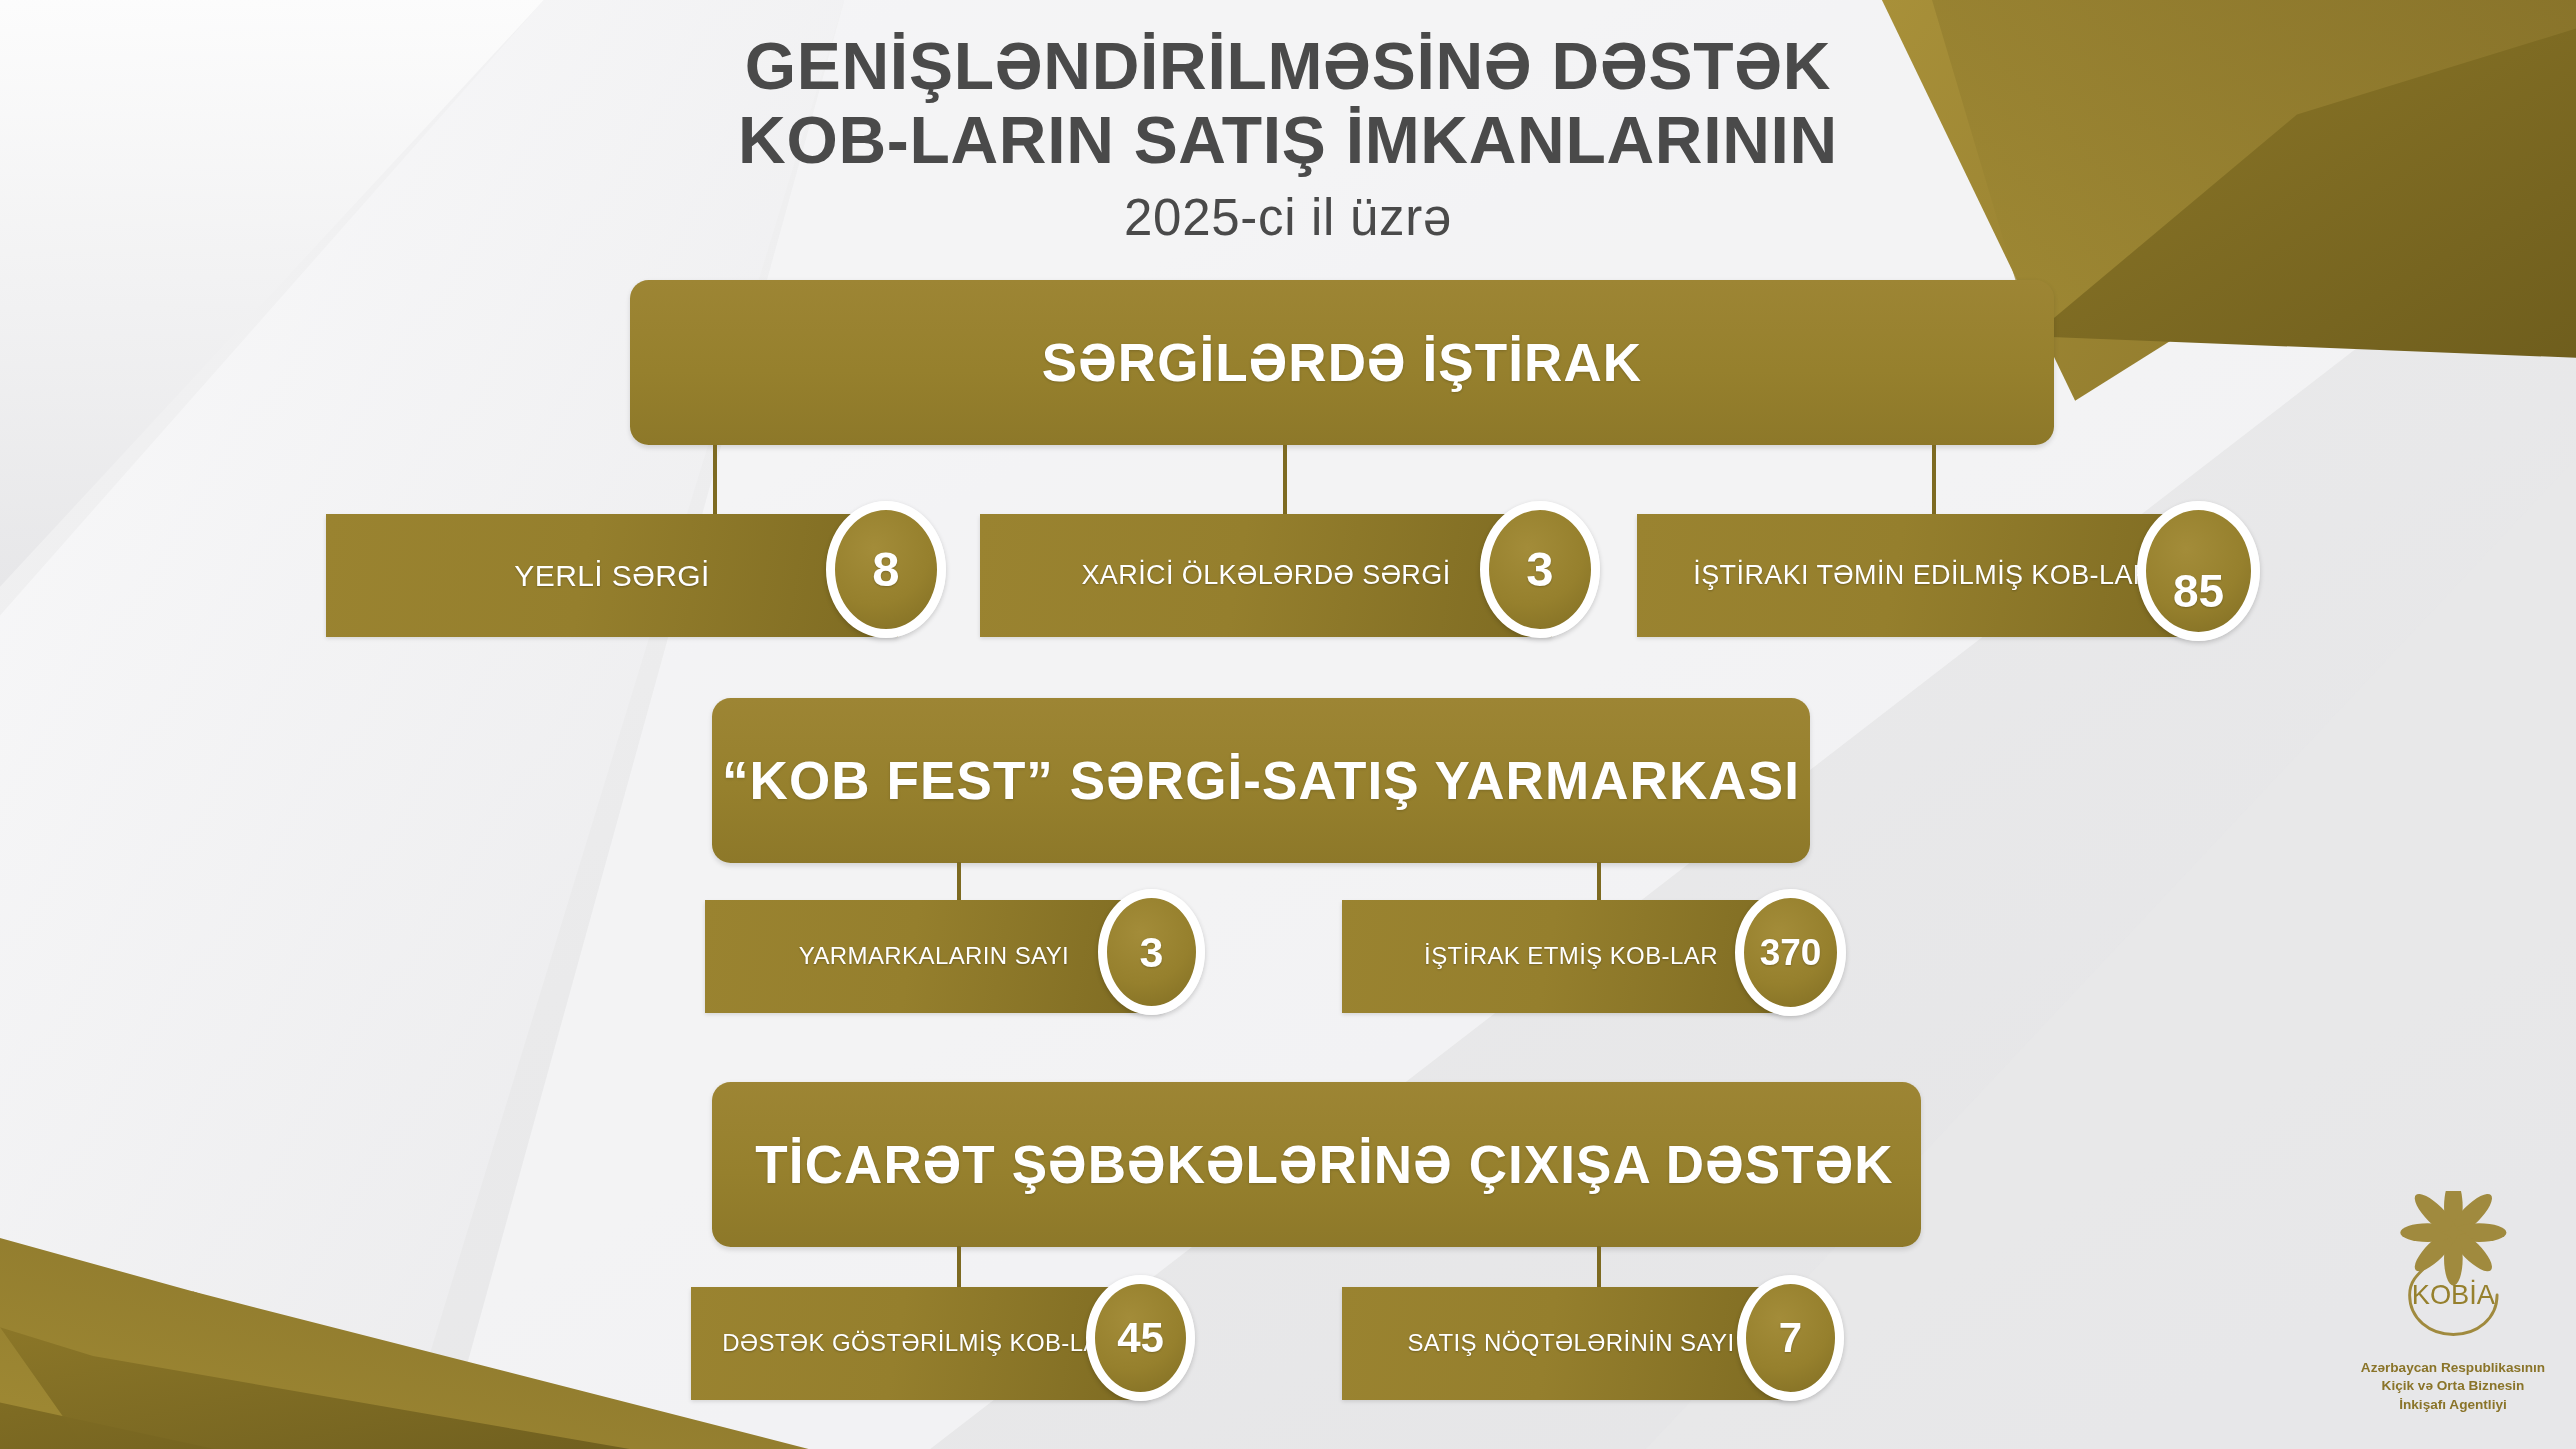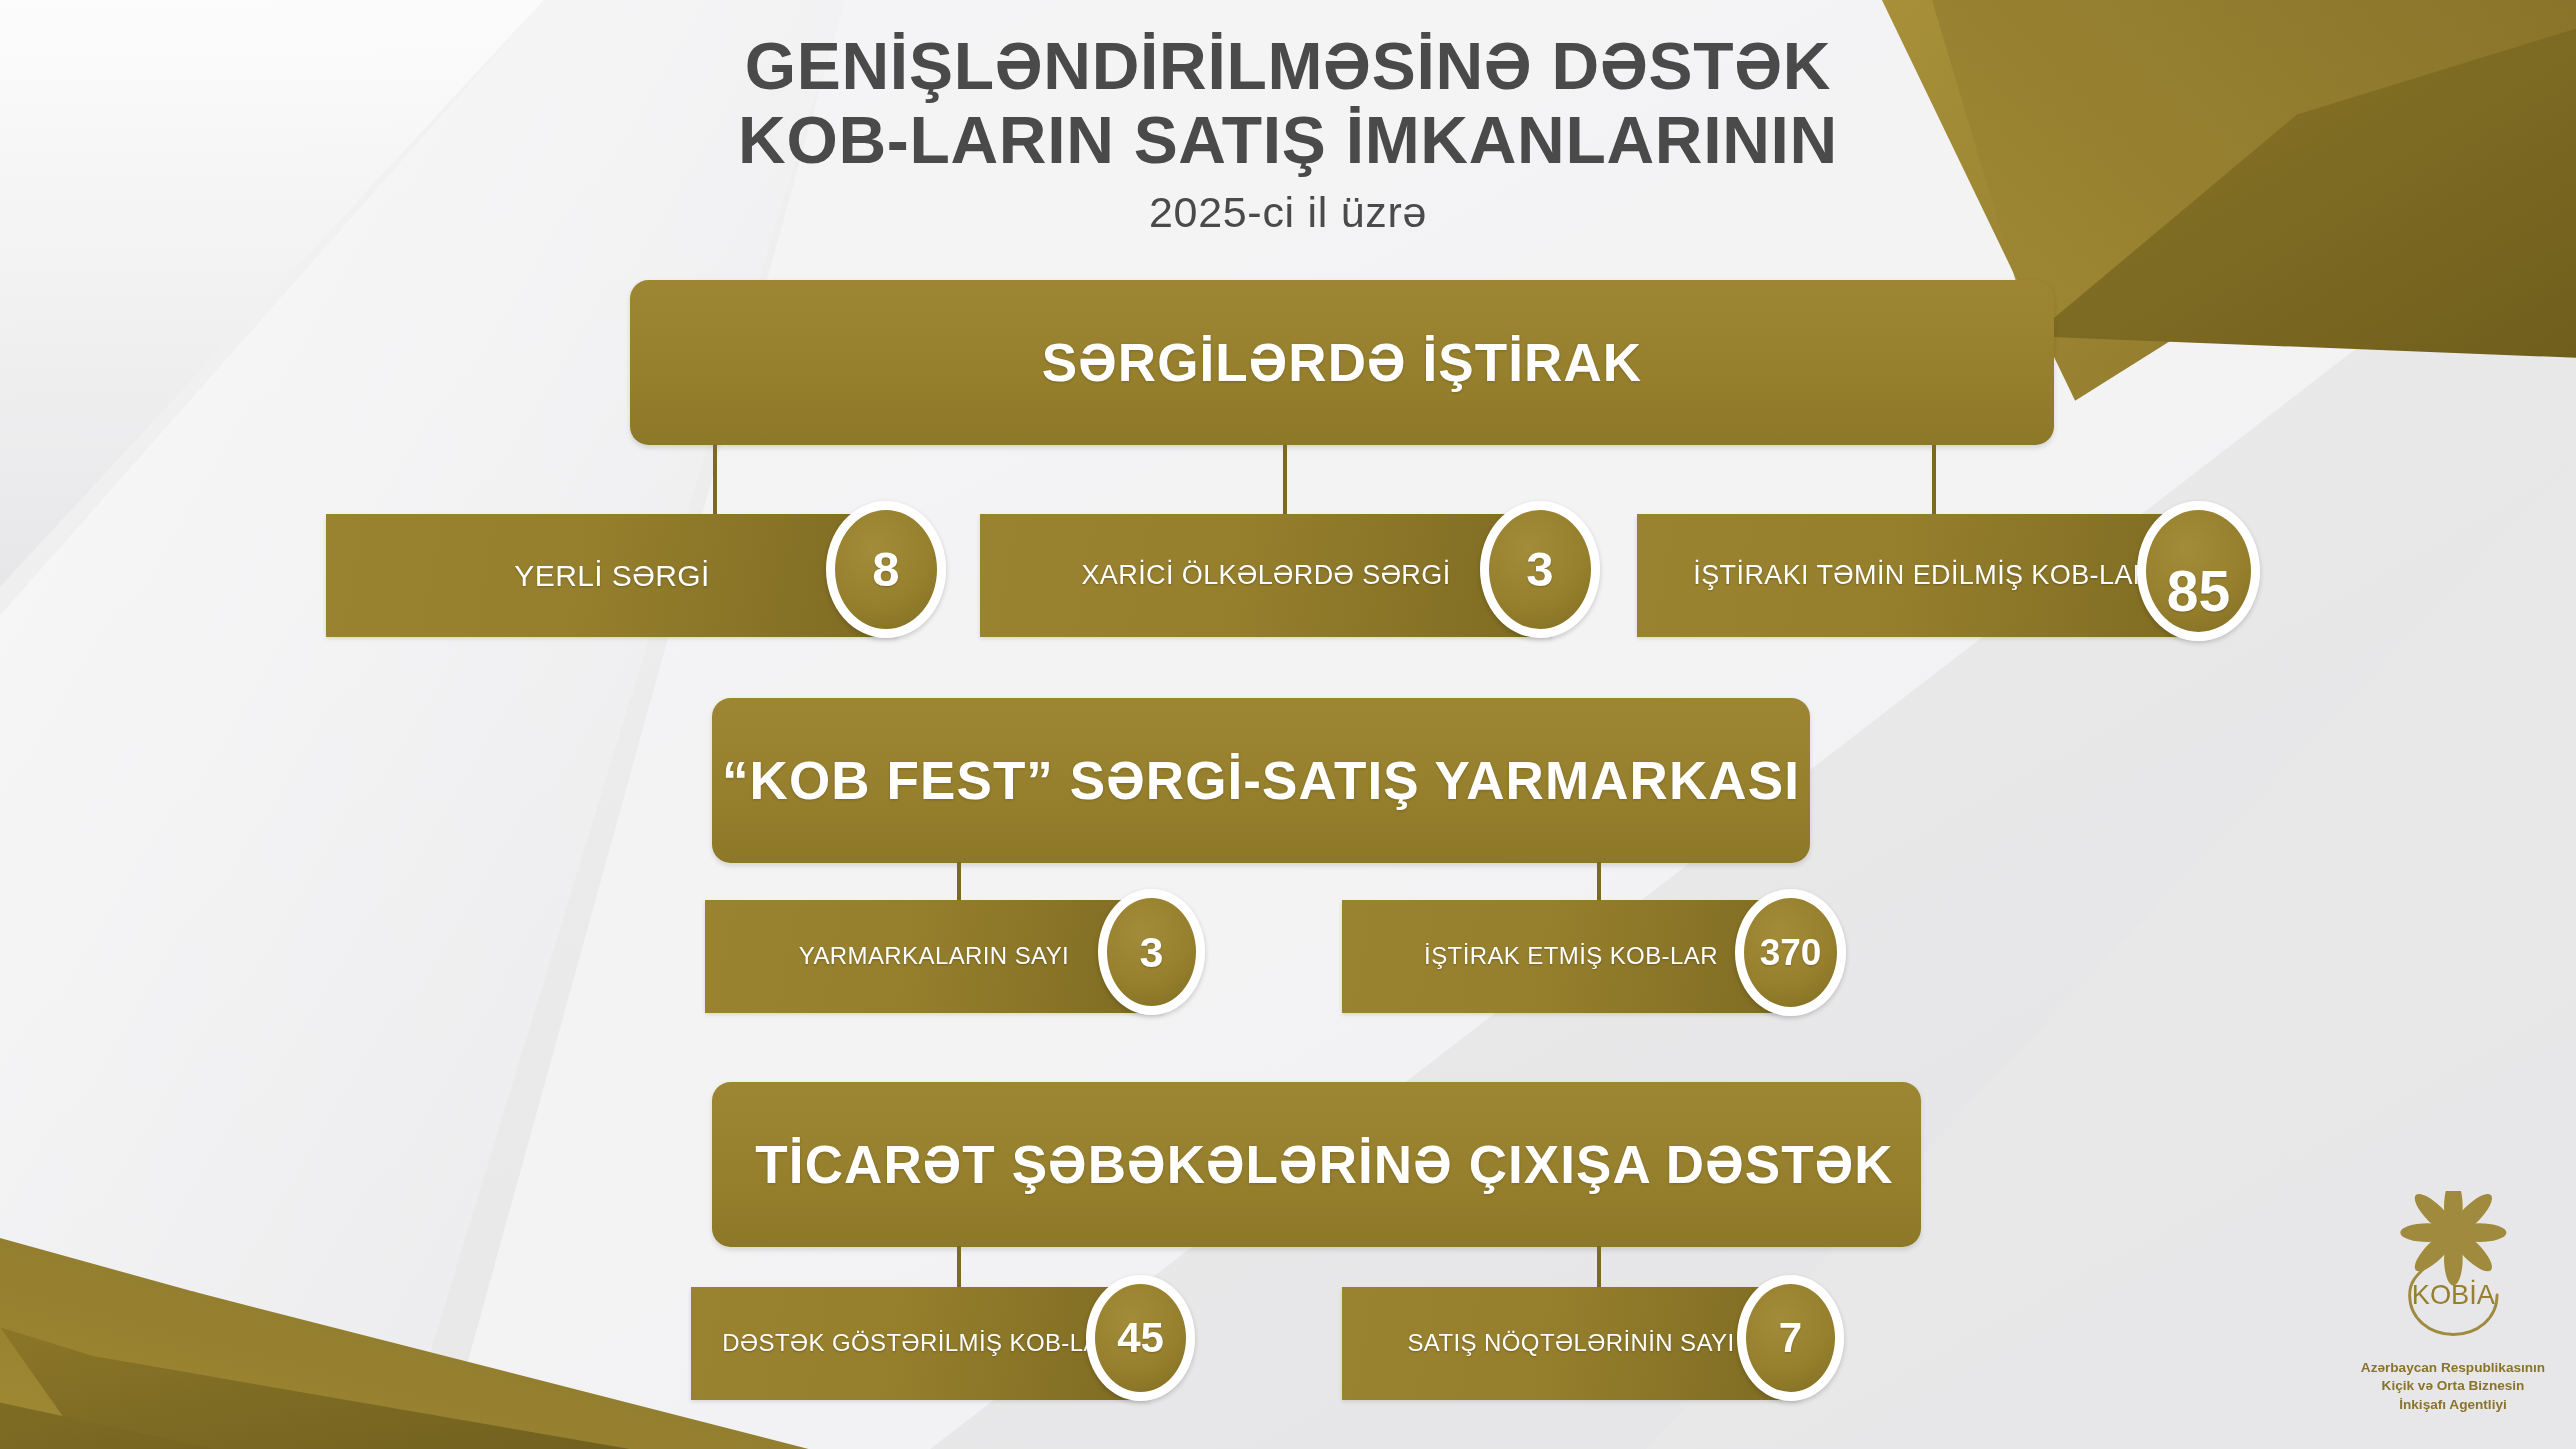--- a/index.html
+++ b/index.html
@@ -24,21 +24,21 @@
   .title-line {
     font-size:66px;
     font-weight:bold;
     letter-spacing:0.7px;
     color:#4a4a4a;
     line-height:1.12;
     text-transform:uppercase;
   }
   .subtitle {
     margin-top:10px;
-    font-size:43px;
+    font-size:51px;
     color:#4a4a4a;
     letter-spacing:0.7px;
   }
 
   
   .banner {
     position:absolute;
     height:165px;
     border-radius:18.6px;
     background:linear-gradient(180deg,#9d8534 0%,#96802d 55%,#8d7829 100%);
@@ -197,21 +197,21 @@
     <span class="chip-label">XARİCİ ÖLKƏLƏRDƏ SƏRGİ</span>
   </div>
   <div class="badge" style="left:1480px; top:501px; width:120px; height:137px;">
     <span class="badge-num" style="font-size:49px;">3</span>
   </div>
 
   <div class="chip sz-md" style="left:1637px; top:514px; width:572px;">
     <span class="chip-label">İŞTİRAKI TƏMİN EDİLMİŞ KOB-LAR</span>
   </div>
   <div class="badge" style="left:2137px; top:501px; width:123px; height:140px;">
-    <span class="badge-num" style="font-size:57px;margin-top:40px;">85</span>
+    <span class="badge-num" style="font-size:46px;margin-top:40px;">85</span>
   </div>
 
   <div class="banner" style="left:712px; top:698px; width:1098px;">
     <span class="banner-text">“KOB FEST” SƏRGİ-SATIŞ YARMARKASI</span>
   </div>
 
   <div class="connector" style="left:957px; top:862px; height:79px;"></div>
   <div class="connector" style="left:1597px; top:862px; height:79px;"></div>
 
   <div class="chip sz-sm" style="left:705px; top:900px; width:458px; height:113px;">

